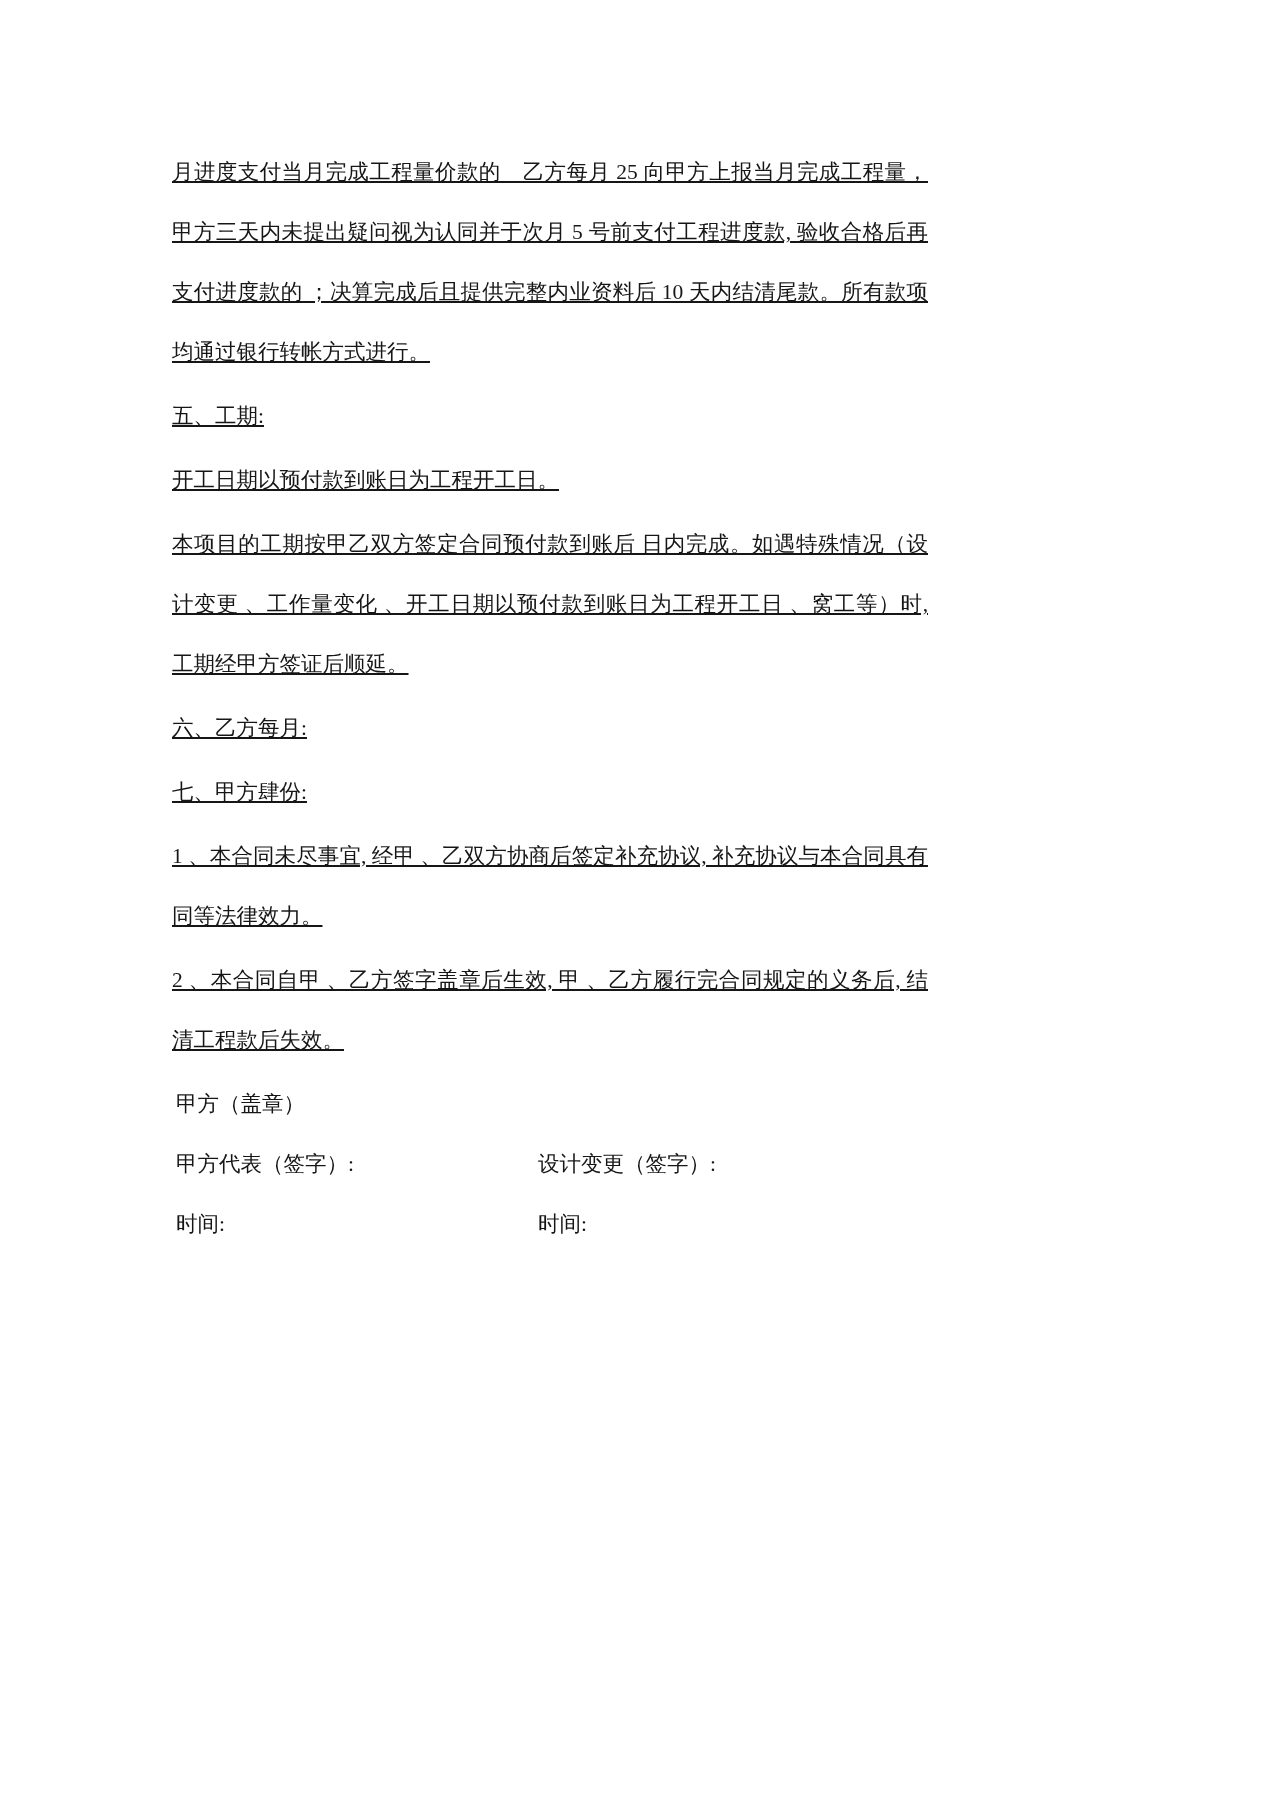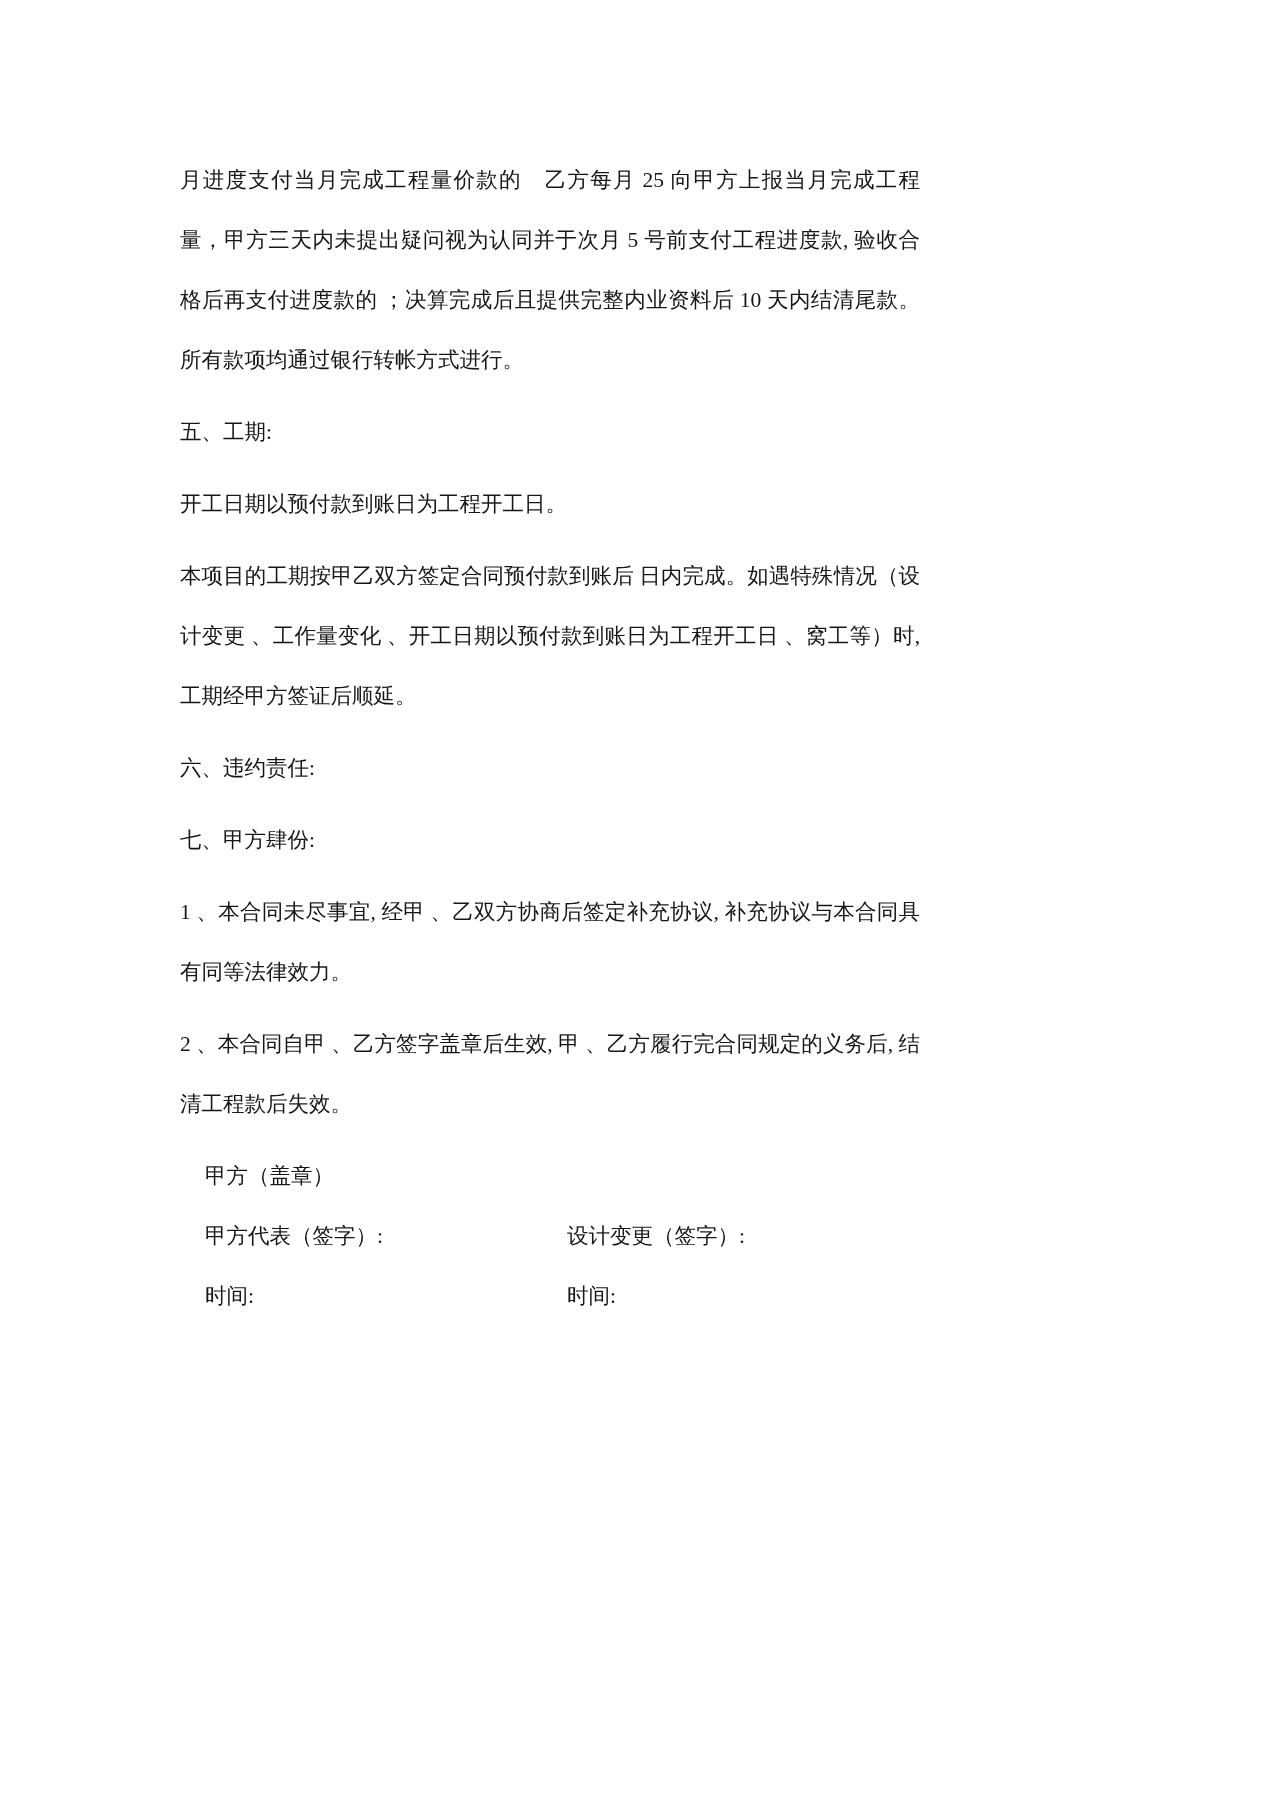--- a/index.html
+++ b/index.html
@@ -18,34 +18,34 @@
   }
   .content {
     position: absolute;
     top: 138px;
     left: 168px;
     width: 764px;
     font-size: 21.5px;
     line-height: 60px;
   }
   .para {
-    margin: 12px;
+    margin: 4px;
     padding: 0;
     word-break: break-all;
+    text-decoration: underline;
   }
   .justify {
     text-align: justify;
     text-justify: inter-character;
   }
   .sig-row {
     display: flex;
     align-items: baseline;
     line-height: 60px;
     padding-left: 8px;
-    margin-left: 29px;
   }
   .sig-left {
     width: 362px;
     flex: 0 0 362px;
   }
   .sig-right {
     flex: 1;
   }
 </style>
 </head>
@@ -55,21 +55,21 @@
   <div class="content">
 
     <p class="para justify">月进度支付当月完成工程量价款的　乙方每月 25 向甲方上报当月完成工程量，甲方三天内未提出疑问视为认同并于次月 5 号前支付工程进度款, 验收合格后再支付进度款的 ；决算完成后且提供完整内业资料后 10 天内结清尾款。所有款项均通过银行转帐方式进行。</p>
 
     <p class="para">五、工期:</p>
 
     <p class="para">开工日期以预付款到账日为工程开工日。</p>
 
     <p class="para justify">本项目的工期按甲乙双方签定合同预付款到账后 日内完成。如遇特殊情况（设计变更 、工作量变化 、开工日期以预付款到账日为工程开工日 、窝工等）时, 工期经甲方签证后顺延。</p>
 
-    <p class="para">六、违约责任:</p>
+    <p class="para">六、乙方每月:</p>
 
     <p class="para">七、甲方肆份:</p>
 
     <p class="para justify">1 、本合同未尽事宜, 经甲 、乙双方协商后签定补充协议, 补充协议与本合同具有同等法律效力。</p>
 
     <p class="para justify">2 、本合同自甲 、乙方签字盖章后生效, 甲 、乙方履行完合同规定的义务后, 结清工程款后失效。</p>
 
 
     <div class="sig-row">
       <span class="sig-left">甲方（盖章）</span>

